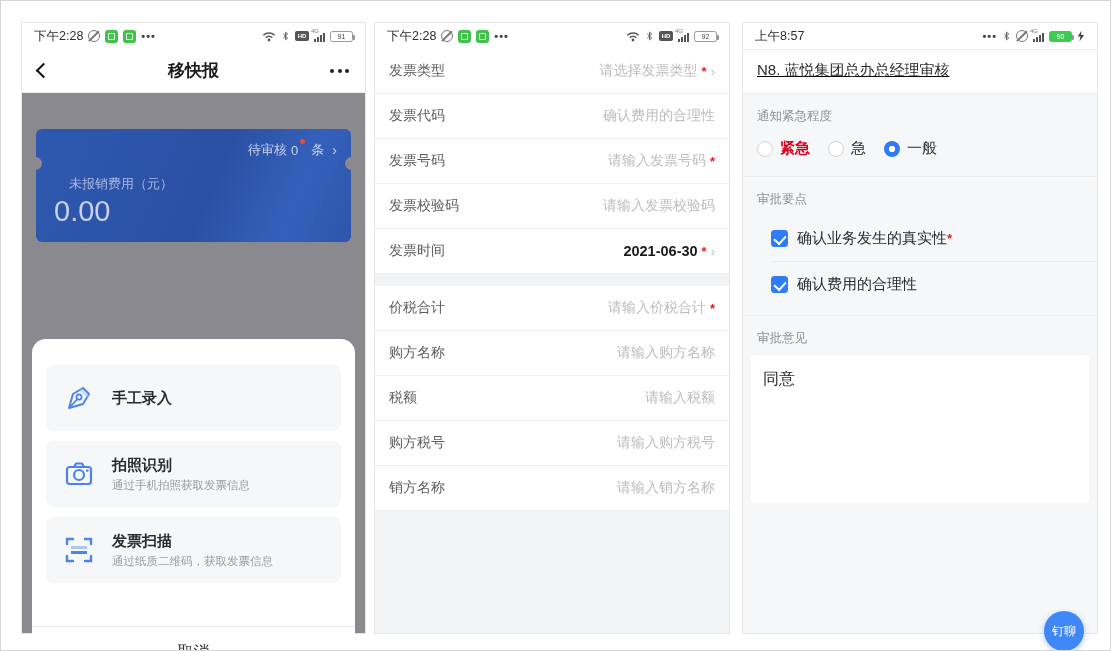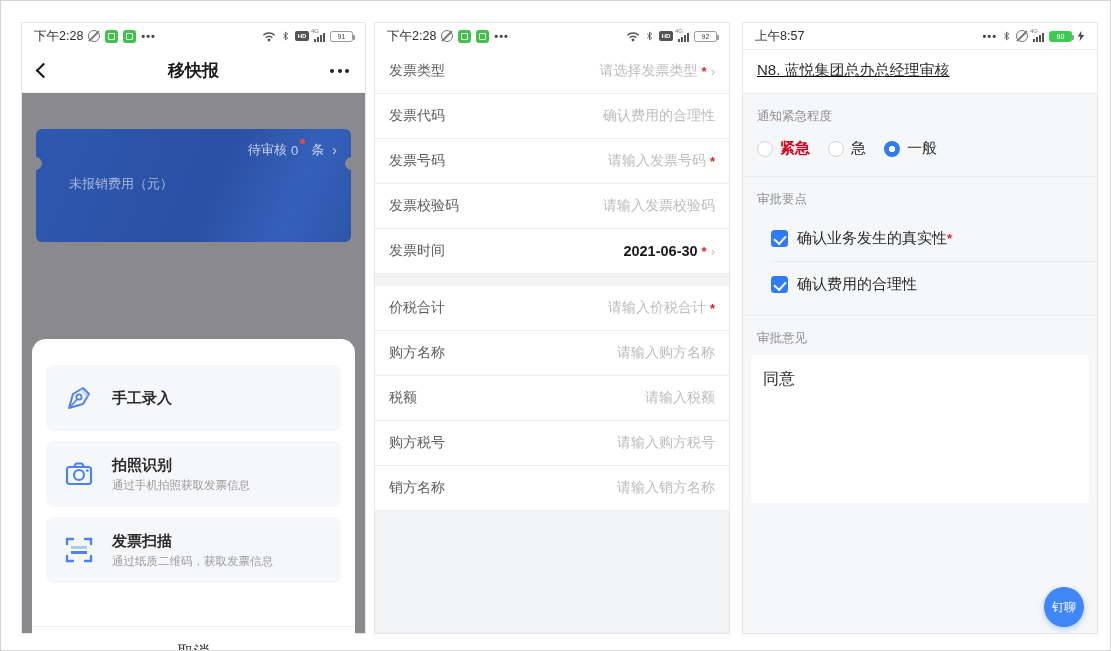--- a/index.html
+++ b/index.html
@@ -83,21 +83,21 @@
   .radio.sel { border:none; background:radial-gradient(circle, #fff 0 3px, #2f7cf6 3.5px); }
   .radio-label { font-size:15px; color:#2b2b2b; }
   .radio-label.urgent { color:#d9001b; font-weight:bold; }
   .cb-row { display:flex; align-items:center; gap:9px; padding:13px 14px 13px 28px; cursor:pointer; }
   .cb-row + .cb-divider { margin-left:28px; border-bottom:1px solid #ececec; }
   .cb { width:17px; height:17px; border-radius:3.5px; background:#2f7cf6; position:relative; flex:0 0 17px; }
   .cb::after { content:""; position:absolute; left:4.5px; top:2.5px; width:6px; height:9px; border-right:2px solid #fff; border-bottom:2px solid #fff; transform:rotate(42deg); }
   .cb-label { font-size:15px; color:#2b2b2b; }
   .points-block { border-bottom:1px solid #ececec; padding-bottom:8px; }
   .comment-box { margin:0 8px; background:#fff; border-radius:4px; height:148px; padding:14px 12px; font-size:16px; color:#2b2b2b; }
-  .fab { position:absolute; width:40px; height:40px; border-radius:50%; background:#3f86f6; color:#fff; font-size:12px; display:flex; align-items:center; justify-content:center; right:13px; top:564px; box-shadow:0 2px 6px rgba(63,134,246,.4); cursor:pointer; }
+  .fab { position:absolute; width:40px; height:40px; border-radius:50%; background:#3f86f6; color:#fff; font-size:12px; display:flex; align-items:center; justify-content:center; right:13px; top:588px; box-shadow:0 2px 6px rgba(63,134,246,.4); cursor:pointer; }
 </style>
 </head>
 <body>
 
 <div class="canvas">
 
   <div class="screen" id="screen-1">
     <div class="statusbar">
       <div class="sb-left">
         <span class="sb-time">下午2:28</span>
@@ -140,20 +140,21 @@
         <span class="notch left"></span>
         <span class="notch right"></span>
         <div class="card-toprow">
           <span>待审核</span>
           <span>0</span>
           <span class="pending-dot"></span>
           <span>条</span>
           <span class="card-chevron">›</span>
         </div>
         <div class="card-amount-label">未报销费用（元）</div>
+        <div class="card-amount">0.00</div>
       </div>
       <div class="sheet">
         <div class="sheet-options">
           <div class="opt-row">
             <span class="opt-icon">
               <svg width="32" height="32" viewBox="0 0 32 32">
                   <path d="M6 26 L10 12 L20 6 L26 12 L20 22 Z" fill="none" stroke="#4e83ea" stroke-width="2" stroke-linejoin="round"></path>
                   <circle cx="16" cy="15" r="2.6" fill="none" stroke="#4e83ea" stroke-width="1.8"></circle>
                   <line x1="7" y1="25" x2="14.5" y2="17" stroke="#4e83ea" stroke-width="1.8"></line>
                   <path d="M18 7.5 L25 14.5" stroke="#a8c4f5" stroke-width="3" opacity=".55"></path>

